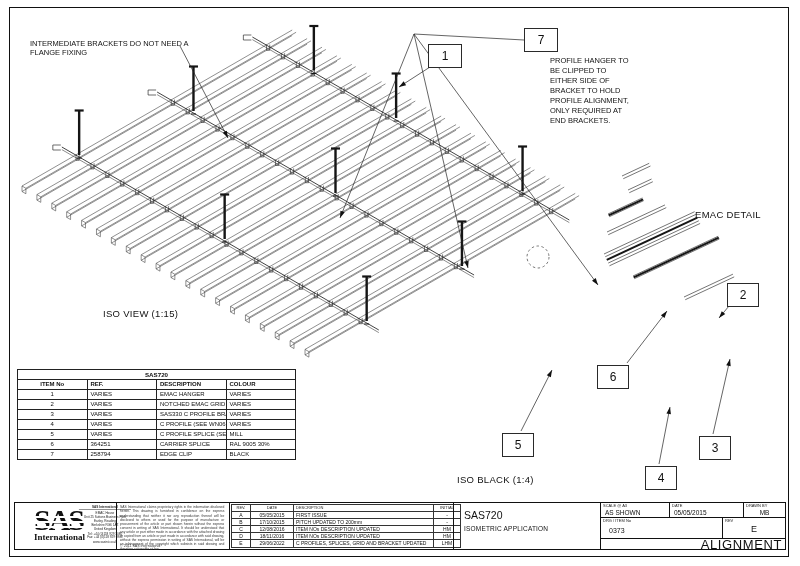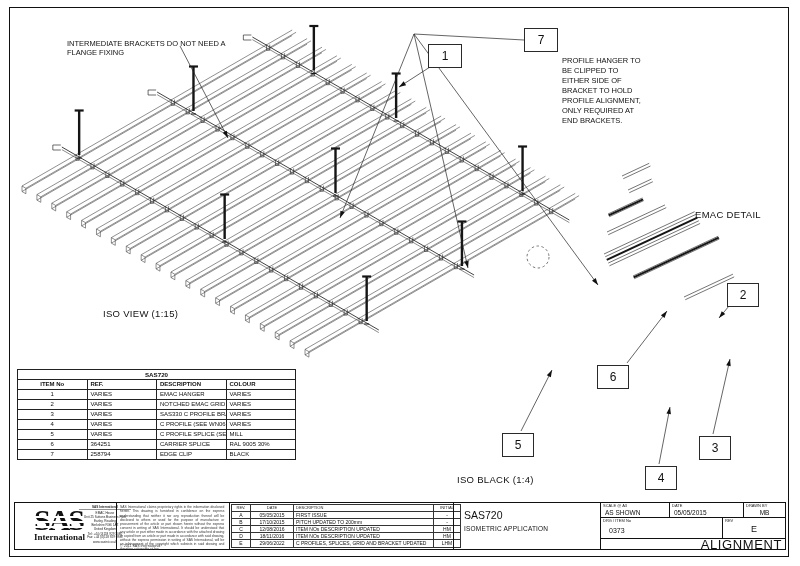--- a/index.html
+++ b/index.html
@@ -2,21 +2,21 @@
 <html><head>
 <meta charset="utf-8">
 <style>
   html,body{margin:0;padding:0;}
   body{width:800px;height:566px;background:#fff;position:relative;overflow:hidden;
        font-family:"Liberation Sans",sans-serif;color:#111;}
   .frame{position:absolute;left:9px;top:7px;width:780px;height:550px;border:1.3px solid #111;box-sizing:border-box;}
   svg.draw{position:absolute;left:0;top:0;z-index:1;}
 
   
-  .note{position:absolute;font-size:7.5px;line-height:9px;white-space:pre-line;color:#111;z-index:4;margin-left:37px;}
+  .note{position:absolute;font-size:7.5px;line-height:9px;white-space:pre-line;color:#111;z-index:4;}
   #note2{line-height:10px;}
   .viewlabel{position:absolute;font-size:9.5px;letter-spacing:.3px;color:#111;z-index:4;}
 
   
   .balloon{position:absolute;width:30px;height:22px;border:1px solid #2a2a2a;background:#fff;
            font-size:12px;line-height:22px;text-align:center;z-index:5;}
 
   
   .pt{position:absolute;left:17px;top:369px;border-collapse:collapse;table-layout:fixed;width:279px;background:#fff;z-index:4;}
   .pt td{border:1px solid #222;font-size:6px;line-height:9px;height:9px;padding:0 3px;white-space:nowrap;overflow:hidden;}
@@ -485,21 +485,21 @@
       <polygon points="670,407 670.9319279018482,414.3090020102444 666.415264392336,413.43736519261927" fill="#111"></polygon>
       <line x1="521" y1="431" x2="552" y2="370" stroke="#222" stroke-width="0.7"></line>
       <polygon points="552,370 550.8790669886694,377.2824109458413 546.7782351375695,375.19838164446264" fill="#111"></polygon>
       <line x1="627" y1="363" x2="667" y2="311" stroke="#222" stroke-width="0.7"></line>
       <polygon points="667,311 664.5550598489928,317.9507026736865 660.9089894991115,315.1460331737779" fill="#111"></polygon>
     </g>
 </svg>
 
 <div class="note" id="note1" style="left:30px;top:39px;width:176px">INTERMEDIATE BRACKETS DO NOT NEED A
 FLANGE FIXING</div>
-<div class="note" id="note2" style="left:525px;top:56px;width:98px">PROFILE HANGER TO
+<div class="note" id="note2" style="left:550px;top:56px;width:98px">PROFILE HANGER TO
 BE CLIPPED TO
 EITHER SIDE OF
 BRACKET TO HOLD
 PROFILE ALIGNMENT,
 ONLY REQUIRED AT
 END BRACKETS.</div>
 
 <div class="viewlabel" style="left:103px;top:308px">ISO VIEW  (1:15)</div>
 <div class="viewlabel" style="left:457px;top:474px">ISO BLACK  (1:4)</div>
 <div class="viewlabel" style="left:695px;top:209px">EMAC DETAIL</div>

